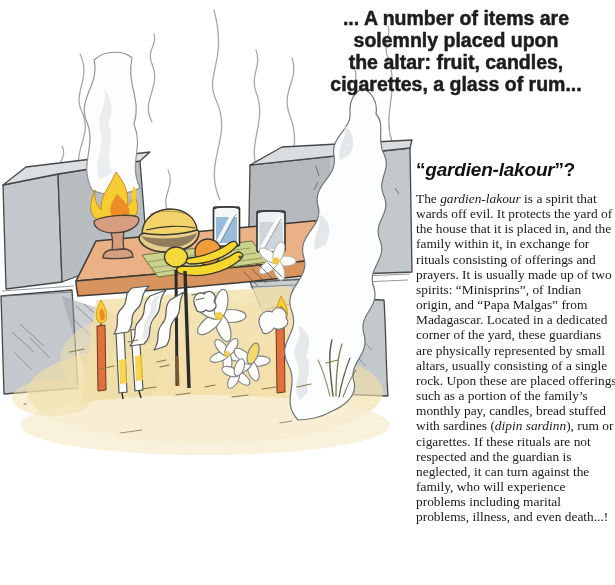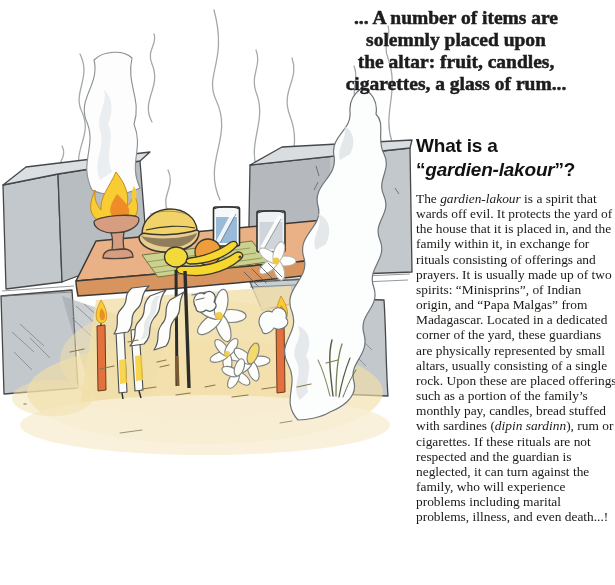--- a/index.html
+++ b/index.html
@@ -4,21 +4,21 @@
 <style>
   html,body{margin:0;padding:0;}
   body{background:#ffffff;font-family:"Liberation Sans",sans-serif;}
   .page{position:relative;width:615px;height:585px;background:#ffffff;overflow:hidden;}
 
   .illustration{position:absolute;left:0;top:0;width:415px;height:470px;}
 
   .pull-quote{
     position:absolute;left:299px;top:7px;width:314px;
     text-align:center;white-space:pre-line;
-    font-family:Liberation Serif, serif;font-weight:700;
+    font-family:Liberation Sans, sans-serif;font-weight:700;
     font-size:19.5px;line-height:22px;color:#1d1c1e;
     -webkit-text-stroke:0.5px #1d1c1e;
   }
 
   .article{position:absolute;left:416px;top:134px;width:201px;color:#171513;}
   .article h2{
     margin:0 0 10px 0;
     font-family:"Liberation Sans",sans-serif;font-weight:700;
     font-size:19px;line-height:23.5px;color:#121212;letter-spacing:-0.2px;
   }
@@ -311,17 +311,17 @@
       </g>
     </g>
   </svg>
 
   <div class="pull-quote">... A number of items are
 solemnly placed upon
 the altar: fruit, candles,
 cigarettes, a glass of rum...</div>
 
   <div class="article">
-    <h2><span>What is a</span><br><span>“</span><span class="term">gardien-lakour</span><span>”?</span></h2>
+    <h2><br><span>“</span><span class="term">gardien-lakour</span><span>”?</span></h2>
     <p class="body"><span>The </span><i>gardien-lakour</i><span> is a spirit that wards off evil. It protects the yard of the house that it is placed in, and the family within it, in exchange for rituals consisting of offerings and prayers. It is usually made up of two spirits: “Minisprins”, of Indian origin, and “Papa Malgas” from Madagascar. Located in a dedicated corner of the yard, these guardians are physically represented by small altars, usually consisting of a single rock. Upon these are placed offerings such as a portion of the family’s monthly pay, candles, bread stuffed with sardines (</span><i>dipin sardinn</i><span>), rum or cigarettes. If these rituals are not respected and the guardian is neglected, it can turn against the family, who will experience problems including marital problems, illness, and even death...!</span></p>
   </div>
 
 </div>
 
 </body></html>

